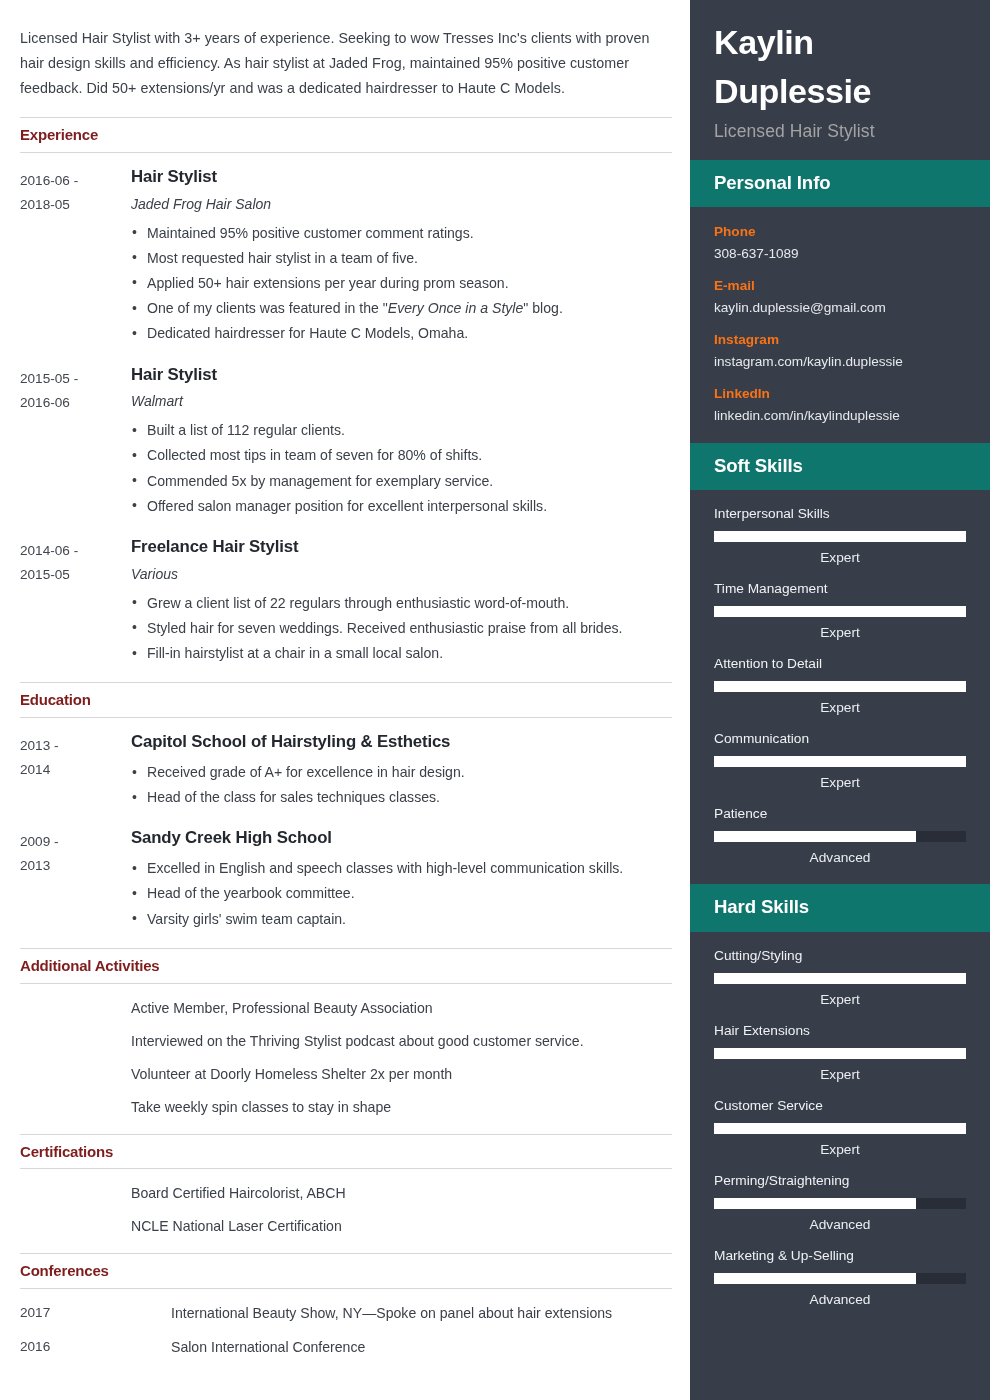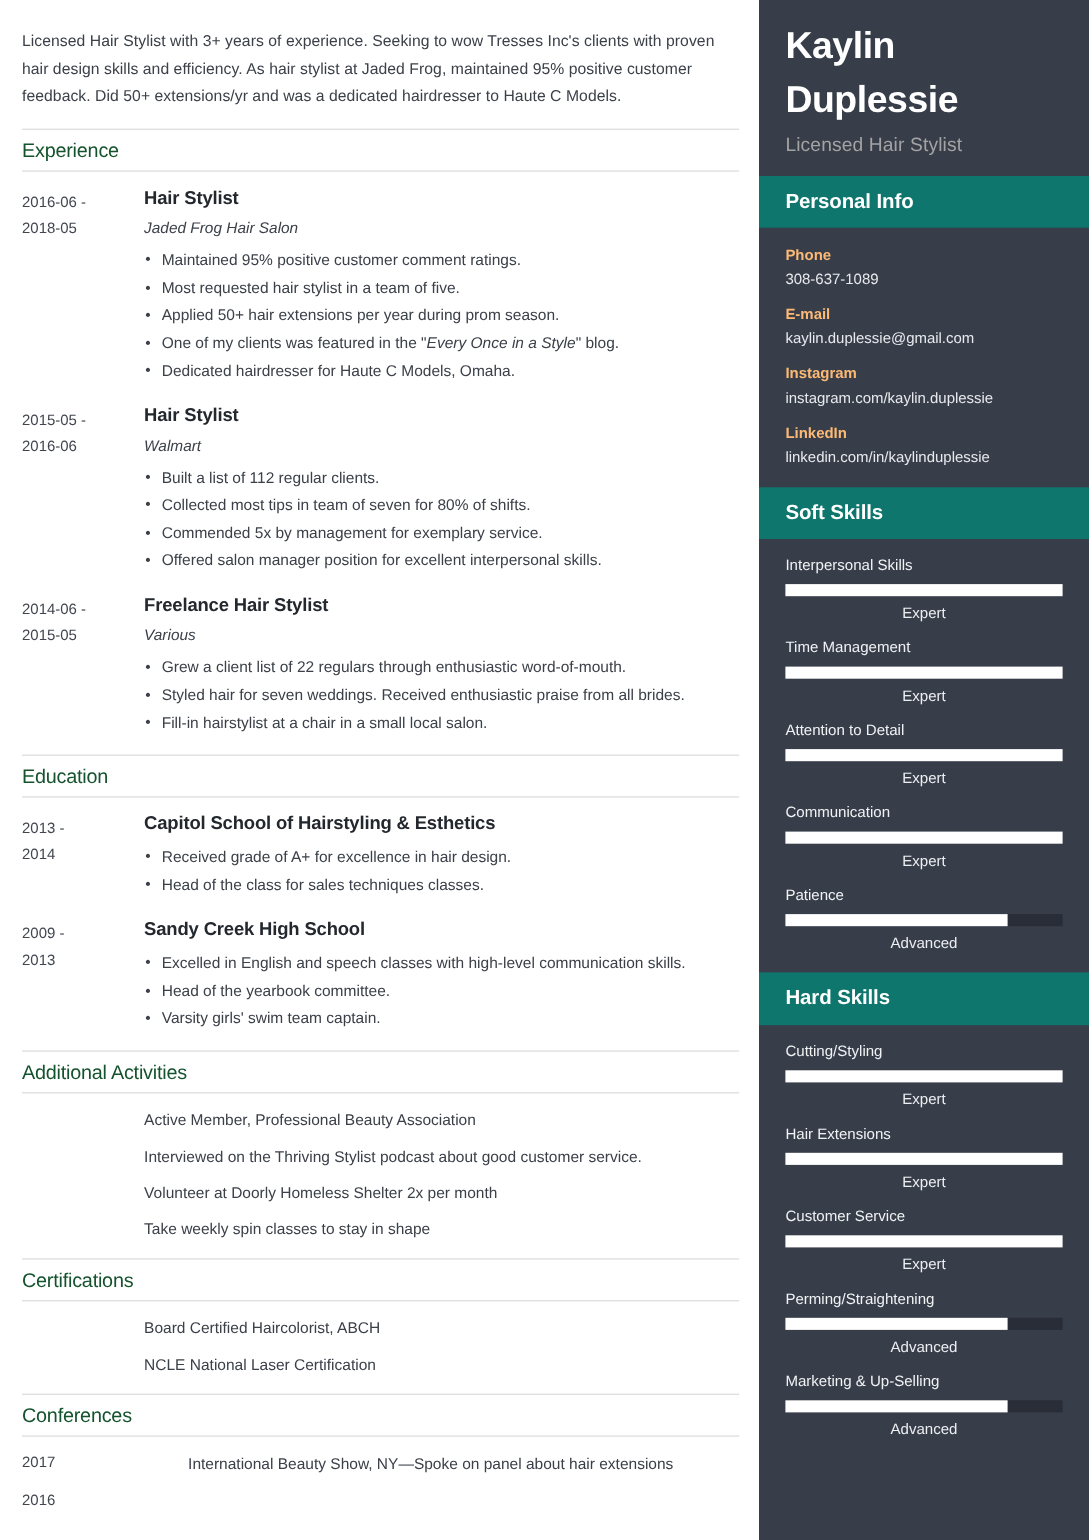--- a/index.html
+++ b/index.html
@@ -40,23 +40,23 @@
 
   .section { margin-top: 16px; }
 
   .sec-head {
     border-top: 1px solid #d8d8d8;
     border-bottom: 1px solid #d8d8d8;
     padding: 9px 0 8px 0;
     margin-bottom: 13px;
   }
   .sec-head h2 {
-    font-size: 18px;
-    font-weight: normal;
-    color: #14532d;
+    font-size: 15px;
+    font-weight: bold;
+    color: #7f1d1d;
     letter-spacing: -0.2px;
     line-height: 1.12;
   }
 
   .entry {
     display: flex;
     align-items: flex-start;
     margin-bottom: 17px;
   }
   .entry:last-child { margin-bottom: 6px; }
@@ -164,21 +164,21 @@
     line-height: 1.2;
   }
 
   .panel { padding: 14px 24px 14px 24px; }
 
   .info-item { margin-bottom: 10px; }
   .info-item:last-child { margin-bottom: 2px; }
   .info-label {
     font-size: 13.6px;
     font-weight: bold;
-    color: #fdba74;
+    color: #f97316;
     line-height: 22px;
   }
   .info-value {
     font-size: 13.6px;
     color: #e7e9ec;
     line-height: 22px;
     word-break: break-word;
   }
 
   .skill { margin-bottom: 11px; }
@@ -350,20 +350,21 @@
       <div class="sec-head">
         <h2>Conferences</h2>
       </div>
       <div id="conferences-list">
           <div class="plain-row conf-row">
             <div class="dates">2017</div>
             <div class="plain-text">International Beauty Show, NY—Spoke on panel about hair extensions</div>
           </div>
           <div class="plain-row conf-row">
             <div class="dates">2016</div>
+            <div class="plain-text">Salon International Conference</div>
           </div>
         </div>
     </div>
 
   </div>
 
   <div class="sidebar">
 
     <div class="id-block">
       <div class="name">

